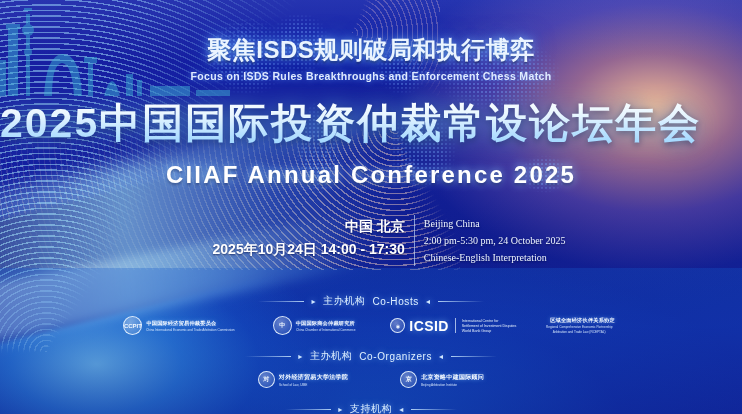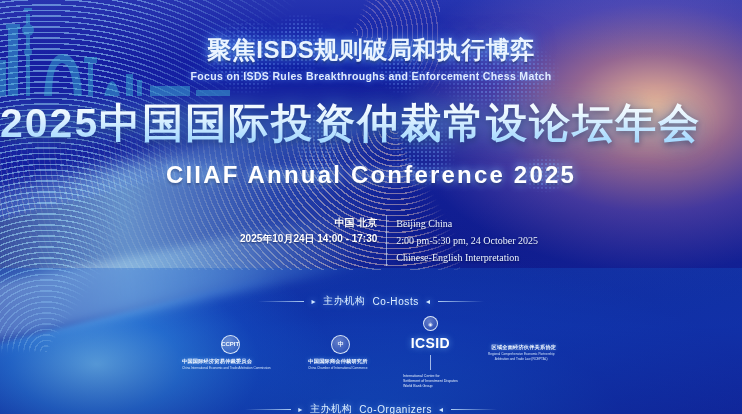--- a/index.html
+++ b/index.html
@@ -135,21 +135,21 @@
     color:#ffffff;
     text-shadow:0 0 10px rgba(150,210,255,.9), 0 2px 3px rgba(0,10,60,.55);
   }
 
   .meta{
     margin-top:26px;display:flex;justify-content:center;
   }
   .meta-inner{display:flex;align-items:stretch;gap:0;}
   .meta-cn{
     text-align:right;padding-right:9px;
-    font-size:10px;line-height:1.62;color:#ffffff;font-weight:bold;
+    font-size:14px;line-height:1.62;color:#ffffff;font-weight:bold;
     text-shadow:0 1px 2px rgba(0,10,60,.6);
     margin-left:36px;
   }
   .meta-rule{width:1px;background:rgba(190,220,255,.65);}
   .meta-en{
     text-align:left;padding-left:9px;
     font-family:"Liberation Serif","DejaVu Serif",serif;
     font-size:10px;line-height:1.7;color:#eef5ff;
     text-shadow:0 1px 2px rgba(0,10,60,.6);
   }
@@ -165,21 +165,20 @@
     background:linear-gradient(90deg, rgba(200,230,255,0), rgba(200,230,255,.85));
   }
   .sec-hd .rule.r{background:linear-gradient(90deg, rgba(200,230,255,.85), rgba(200,230,255,0));}
   .sec-hd .tick{color:#cfe6ff;font-size:8px;}
 
   .logo-row{display:flex;justify-content:center;align-items:center;flex-wrap:nowrap;}
 
   .logo{
     display:flex;align-items:center;gap:4px;
     padding:2px 3px;
-    flex-direction:column;
   }
   .mark{
     flex:0 0 auto;border-radius:50%;
     border:1.1px solid rgba(235,245,255,.9);
     background:radial-gradient(circle at 38% 32%, rgba(255,255,255,.35), rgba(255,255,255,.06));
     display:flex;align-items:center;justify-content:center;
     color:#f2f8ff;font-weight:bold;
   }
   .lbl{display:flex;flex-direction:column;gap:1px;min-width:0;}
   .lbl .cn{

